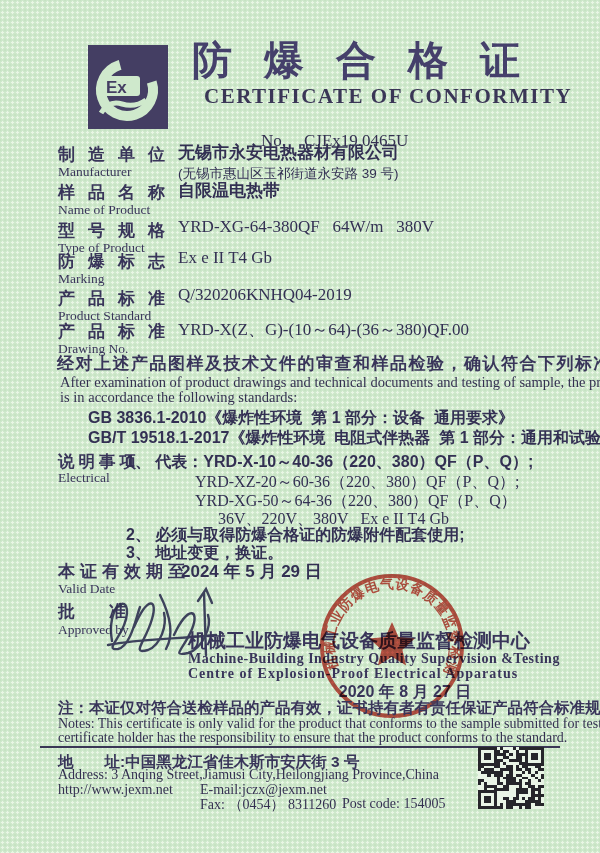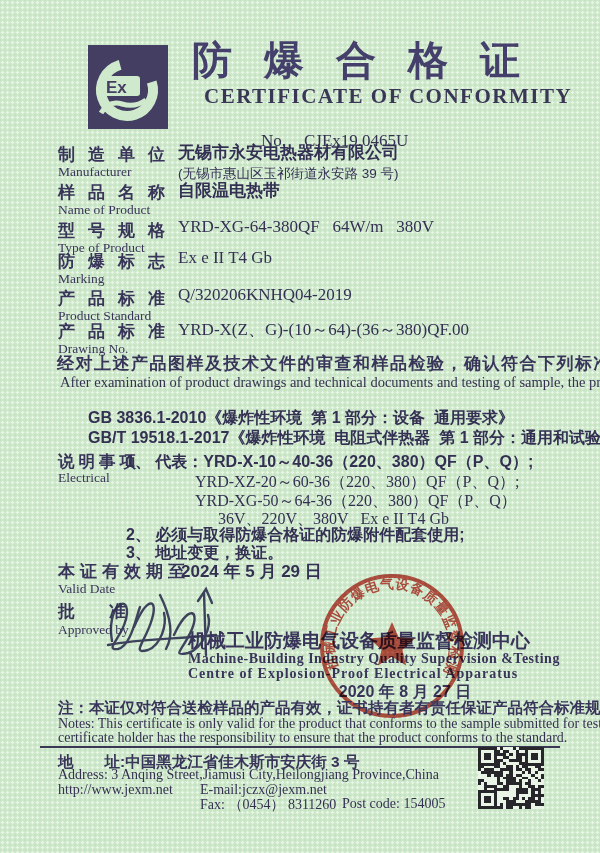--- a/index.html
+++ b/index.html
@@ -78,20 +78,21 @@
   <div class="abs flabel" style="left:58px;top:287px;">产品标准</div>
   <div class="abs flabel-en serif" style="left:58px;top:308px;">Product Standard</div>
   <div class="abs fval serif" style="left:178px;top:285px;">Q/320206KNHQ04-2019</div>
 
   <div class="abs flabel" style="left:58px;top:320px;">产品标准</div>
   <div class="abs flabel-en serif" style="left:58px;top:341px;">Drawing No.</div>
   <div class="abs fval serif" style="left:178px;top:318px;">YRD-X(Z、G)-(10～64)-(36～380)QF.00</div>
 
   <div class="abs stmt-cn" style="left:57px;top:352px;">经对上述产品图样及技术文件的审查和样品检验，确认符合下列标准：</div>
   <div class="abs stmt-en serif" style="left:60px;top:374px;">After examination of product drawings and technical documents and testing of sample, the product</div>
+  <div class="abs stmt-en serif" style="left:60px;top:389px;">is in accordance the following standards:</div>
   <div class="abs std cn-b" style="left:88px;top:408px;">GB 3836.1-2010《爆炸性环境  第 1 部分：设备  通用要求》</div>
   <div class="abs std cn-b" style="left:88px;top:428px;">GB/T 19518.1-2017《爆炸性环境  电阻式伴热器  第 1 部分：通用和试验要求》</div>
 
   <div class="abs cn-b" style="left:58px;top:451px;font-size:16.5px;letter-spacing:4px;">说明事项</div>
   <div class="abs flabel-en serif" style="left:58px;top:470px;">Electrical</div>
   <div class="abs exp-item cn-b" style="left:126px;top:452px;">1、 代表：YRD-X-10～40-36（220、380）QF（P、Q）;</div>
   <div class="abs exp-item serif" style="left:195px;top:472px;">YRD-XZ-20～60-36（220、380）QF（P、Q）;</div>
   <div class="abs exp-item serif" style="left:195px;top:491px;">YRD-XG-50～64-36（220、380）QF（P、Q）</div>
   <div class="abs exp-item serif" style="left:218px;top:509px;">36V、220V、380V   Ex e II T4 Gb</div>
   <div class="abs exp-item cn-b" style="left:126px;top:525px;">2、 必须与取得防爆合格证的防爆附件配套使用;</div>

